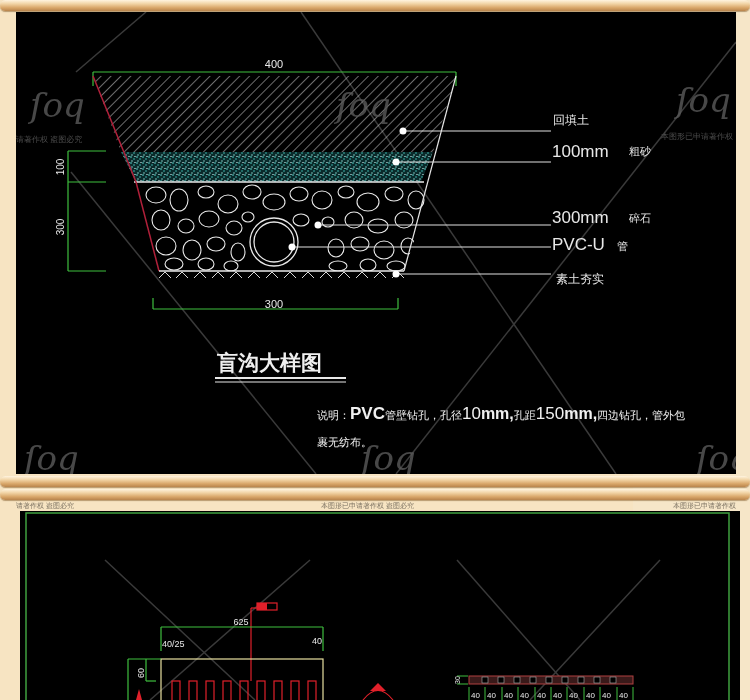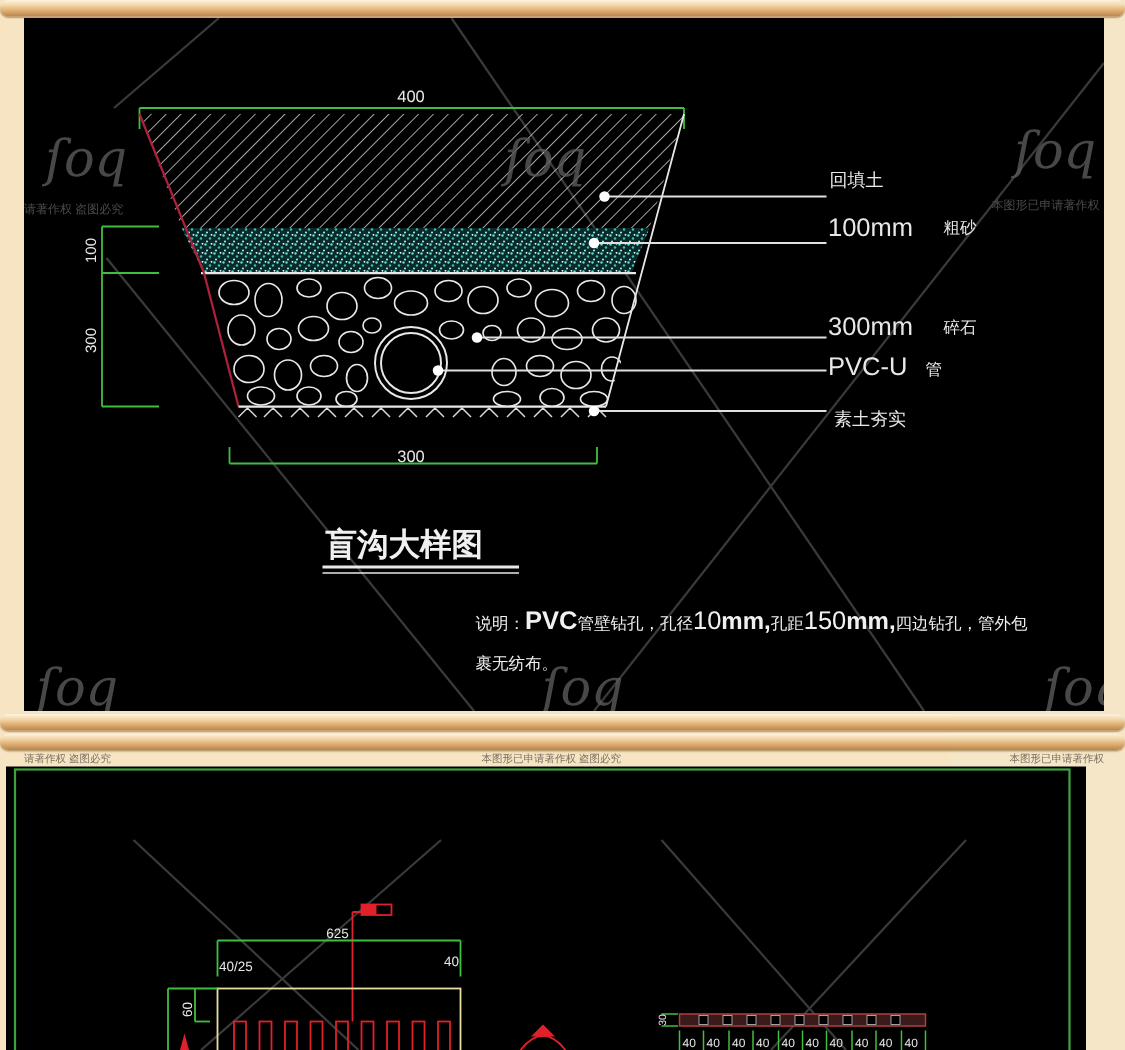--- a/index.html
+++ b/index.html
@@ -173,21 +173,21 @@
 
   <div class="rod" style="top:476px;height:11px;"></div>
   <div class="rod" style="top:489px;height:11px;"></div>
 
   <div style="position:absolute;top:501px;left:16px;width:720px;height:10px;font-size:7px;color:#7a7060;">
     <span style="position:absolute;left:0;">请著作权 盗图必究</span>
     <span style="position:absolute;left:305px;">本图形已申请著作权 盗图必究</span>
     <span style="position:absolute;right:0;">本图形已申请著作权</span>
   </div>
 
-  <div class="panel" style="left:4px;top:511px;width:720px;height:189px;">
+  <div class="panel" style="left:20px;top:511px;width:720px;height:189px;">
     <svg width="720" height="189">
 
       <rect x="6" y="2" width="703" height="200" fill="none" stroke="#3fa03f" stroke-width="1.5"></rect>
 
       <g stroke="#3a3a3a" stroke-width="1.5">
         <line x1="85" y1="49" x2="235" y2="189"></line>
         <line x1="290" y1="49" x2="130" y2="189"></line>
         <line x1="437" y1="49" x2="560" y2="189"></line>
         <line x1="640" y1="49" x2="510" y2="189"></line>
       </g>

